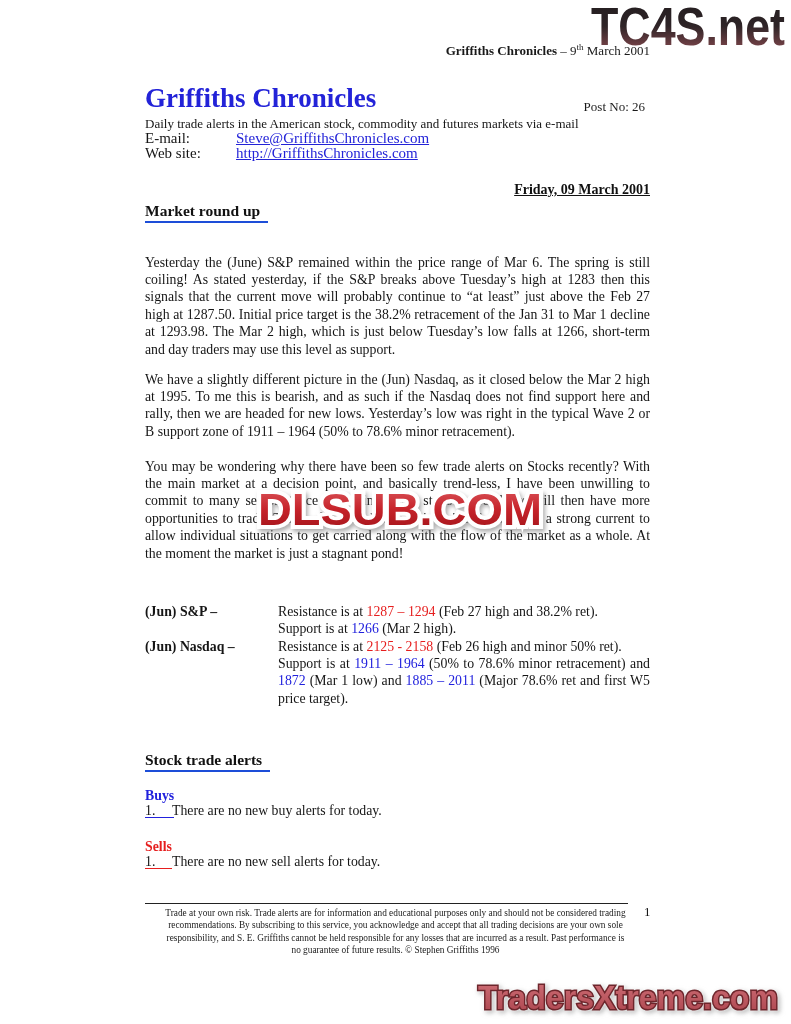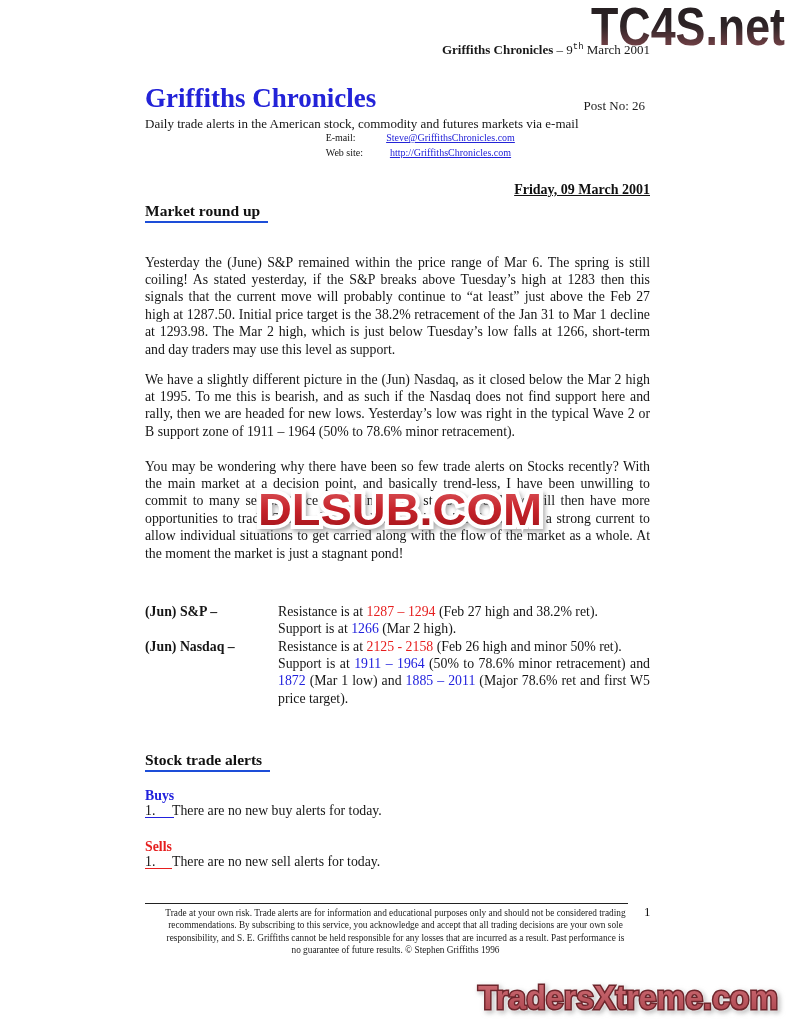--- a/index.html
+++ b/index.html
@@ -10,31 +10,31 @@
   }
   .abs{position:absolute;}
 
   
   .tc4s{left:588px;top:1px;}
 
   
   .doc-header{top:39px;left:350px;width:300px;text-align:right;
     font-size:13px;line-height:16px;color:#1a1a1a;}
   .doc-header .b{font-weight:bold;}
-  .doc-header sup{font-size:9px;font-family:Liberation Mono, monospace;}
+  .doc-header sup{font-size:9px;}
   .doc-header .post-no{padding-right:5px;margin-top:40px;}
 
   
   .masthead{left:145px;top:84px;width:520px;}
   .masthead h1{
     margin:0;font-size:27px;line-height:29px;font-weight:bold;
     color:#2323d8;font-family:"Liberation Serif",serif;
   }
   .masthead .subtitle{font-size:13px;line-height:15px;margin-top:3px;}
-  .contact-row{font-size:10px;line-height:14.6px;text-align:center;}
+  .contact-row{font-size:15px;line-height:14.6px;}
   .contact-row .lbl{display:inline-block;width:91px;}
   .contact-row a{color:#2323d8;text-decoration:underline;}
 
   
   .dateline{left:145px;top:182px;width:505px;text-align:right;
     font-weight:bold;font-size:14px;color:#111;text-decoration:underline;}
   .sec-heading{
     font-weight:bold;color:#111;display:inline-block;
     border-bottom:2px solid #1d4ed8;padding:0 8px 1px 0;
   }

